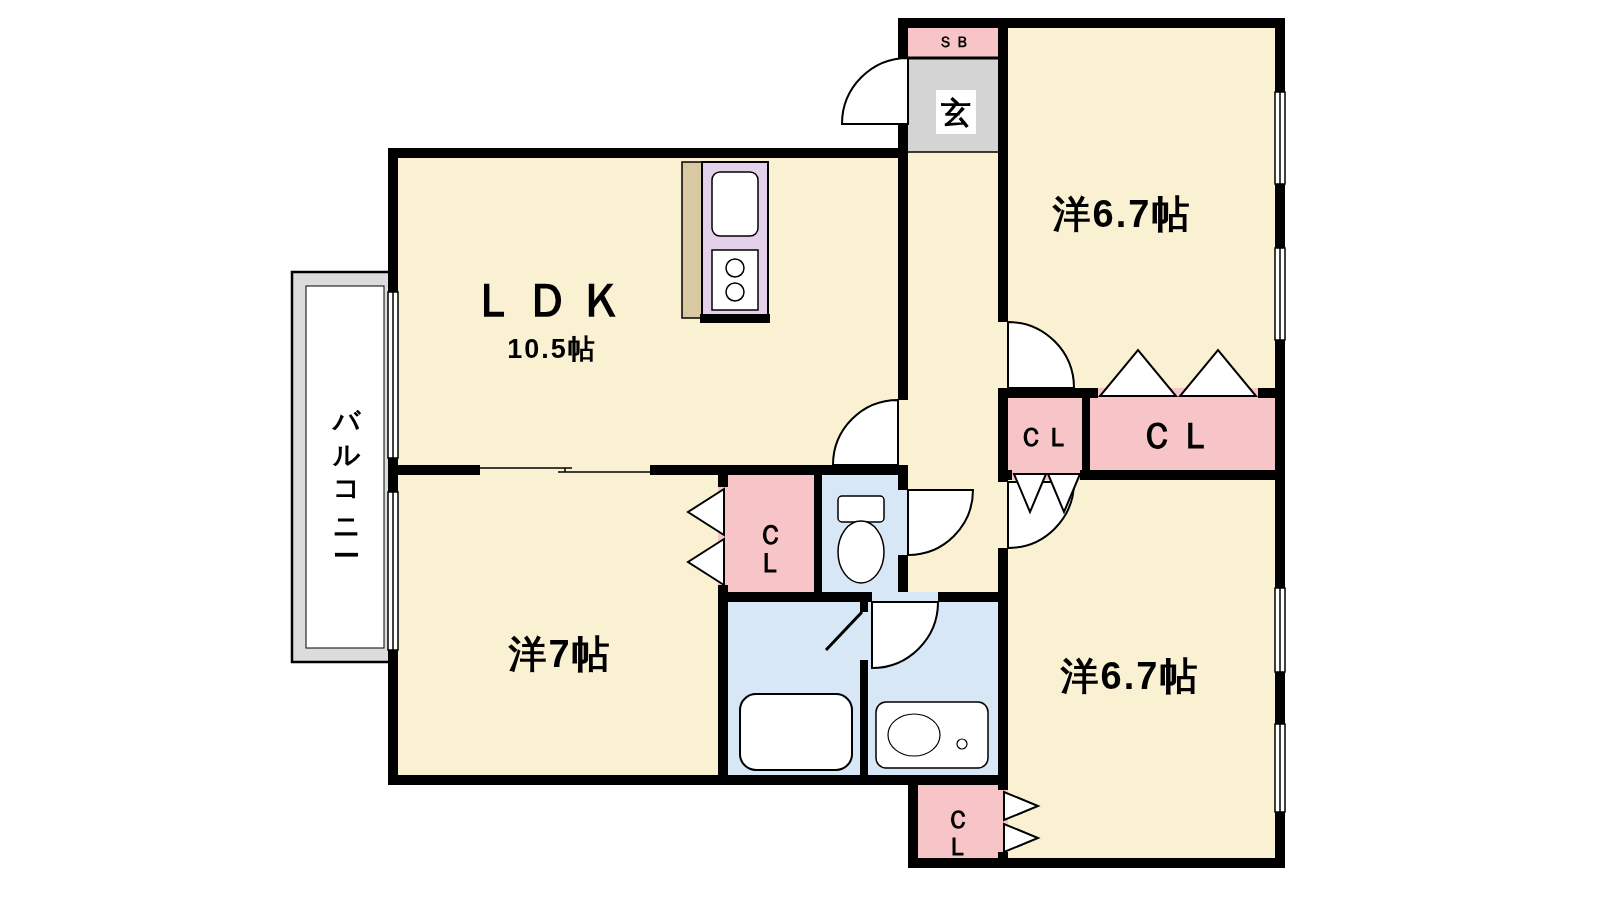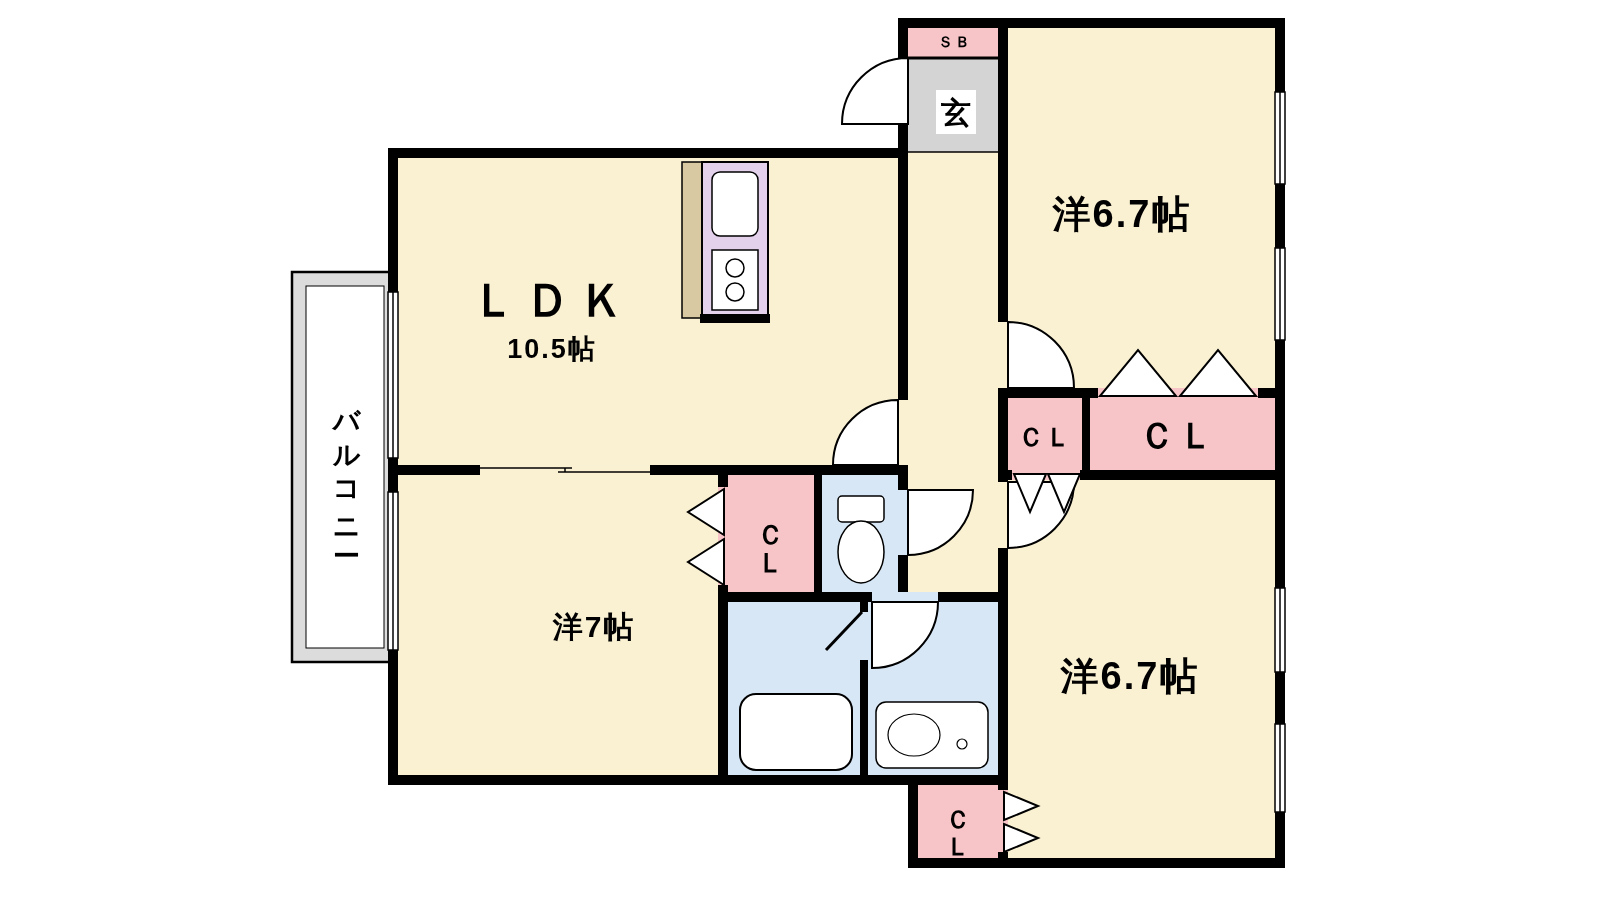--- a/index.html
+++ b/index.html
@@ -154,21 +154,21 @@
       <circle cx="962" cy="744" r="5" fill="#FFFFFF" stroke="#000" stroke-width="1.2"></circle>
     </g>
 
     <rect x="936" y="90" width="40" height="44" fill="#FFFFFF"></rect>
   </svg>
 
   <div class="label" style="left:552px; top:293px; font-size:46px; letter-spacing:8px;margin-top:7px;">ＬＤＫ</div>
   <div class="label" style="left:552px; top:349px; font-size:27px; letter-spacing:2px;">10.5帖</div>
 
   <div class="label" style="left:1122px; top:214px; font-size:38px; letter-spacing:2px;">洋6.7帖</div>
-  <div class="label" style="left:560px; top:627px; font-size:30px; letter-spacing:2px;margin-left:34px;">洋7帖</div>
+  <div class="label" style="left:560px; top:654px; font-size:38px; letter-spacing:2px;">洋7帖</div>
   <div class="label" style="left:1130px; top:676px; font-size:38px; letter-spacing:2px;">洋6.7帖</div>
 
   <div class="label vertical" style="left:346px; top:468px; font-size:27px; letter-spacing:7px;">バルコニー</div>
 
   <div class="label" style="left:956px; top:113px; font-size:30px;">玄</div>
   <div class="label" style="left:955px; top:41px; font-size:15px; letter-spacing:2px;">ＳＢ</div>
 
   <div class="label" style="left:1045px; top:437px; font-size:26px; letter-spacing:1px;">ＣＬ</div>
   <div class="label" style="left:1178px; top:436px; font-size:36px; letter-spacing:3px;">ＣＬ</div>
   <div class="label vertical" style="left:770px; top:534px; font-size:27px; letter-spacing:2px;">ＣＬ</div>

